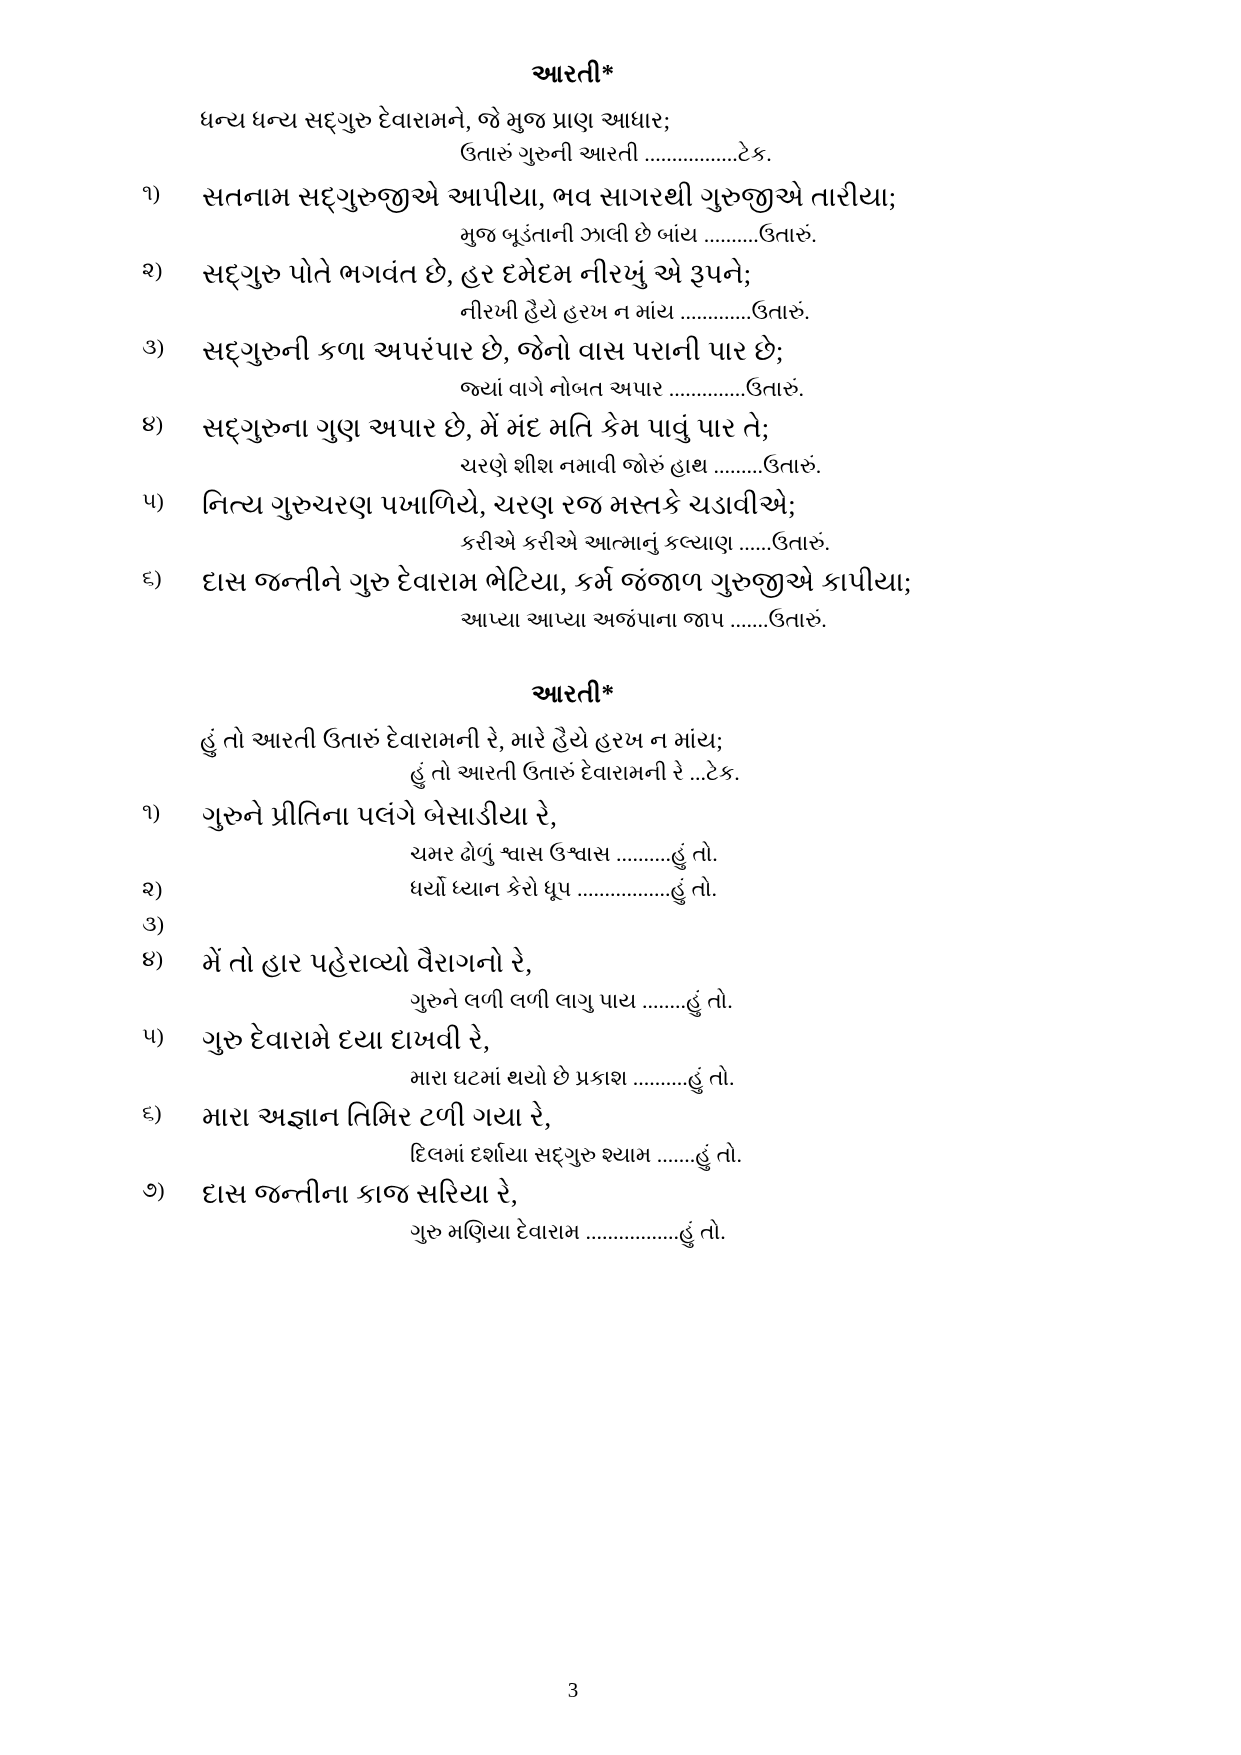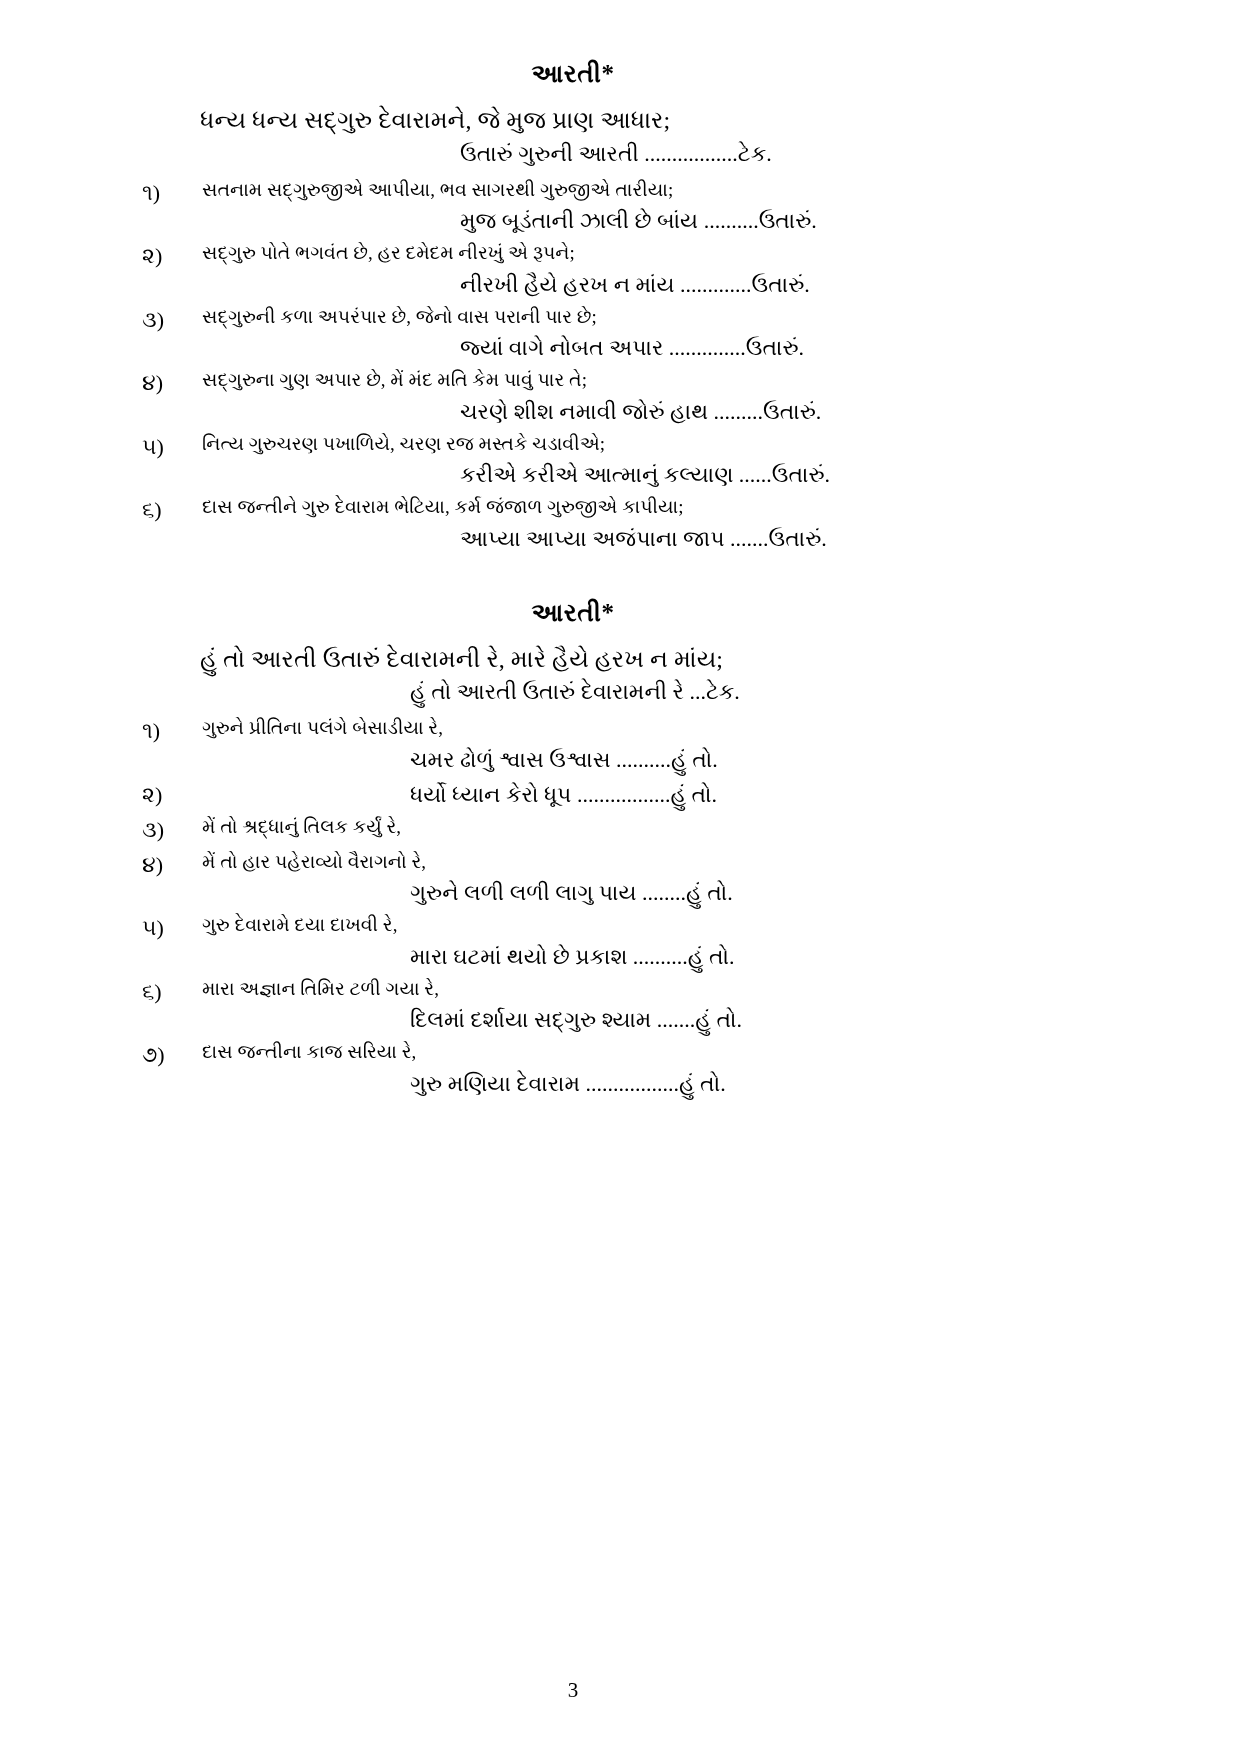--- a/index.html
+++ b/index.html
@@ -55,21 +55,21 @@
     text-align: left;
     padding-left: 62px;
     box-sizing: border-box;
     font-size: 22px;
     line-height: 1.5;
   }
   .verse-body {
     flex: 1;
   }
   .verse-line1 {
-    font-size: 19px;
+    font-size: 28px;
     line-height: 1.5;
     margin-left: 42px;
   }
   .verse-line2 {
     font-size: 22px;
     line-height: 1.5;
     text-align: left;
     margin-left: 300px;
   }
   .song-2 .verse-line2 {
@@ -168,21 +168,20 @@
     <div class="verse">
       <div class="verse-num">૨)</div>
       <div class="verse-body">
         <div class="verse-line2">ધર્યો ધ્યાન કેરો ધૂપ .................હું તો.</div>
       </div>
     </div>
 
     <div class="verse">
       <div class="verse-num">૩)</div>
       <div class="verse-body">
-        <div class="verse-line1">મેં તો શ્રદ્ધાનું તિલક કર્યું રે,</div>
       </div>
     </div>
 
     <div class="verse">
       <div class="verse-num">૪)</div>
       <div class="verse-body">
         <div class="verse-line1">મેં તો હાર પહેરાવ્યો વૈરાગનો રે,</div>
         <div class="verse-line2">ગુરુને લળી લળી લાગુ પાય ........હું તો.</div>
       </div>
     </div>

